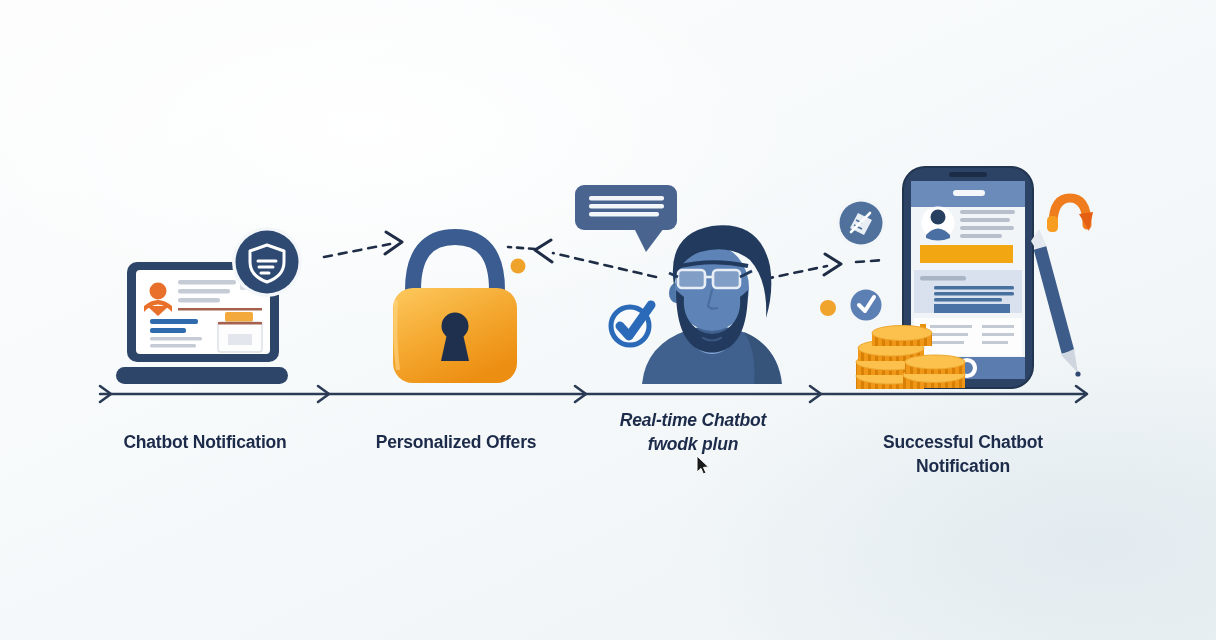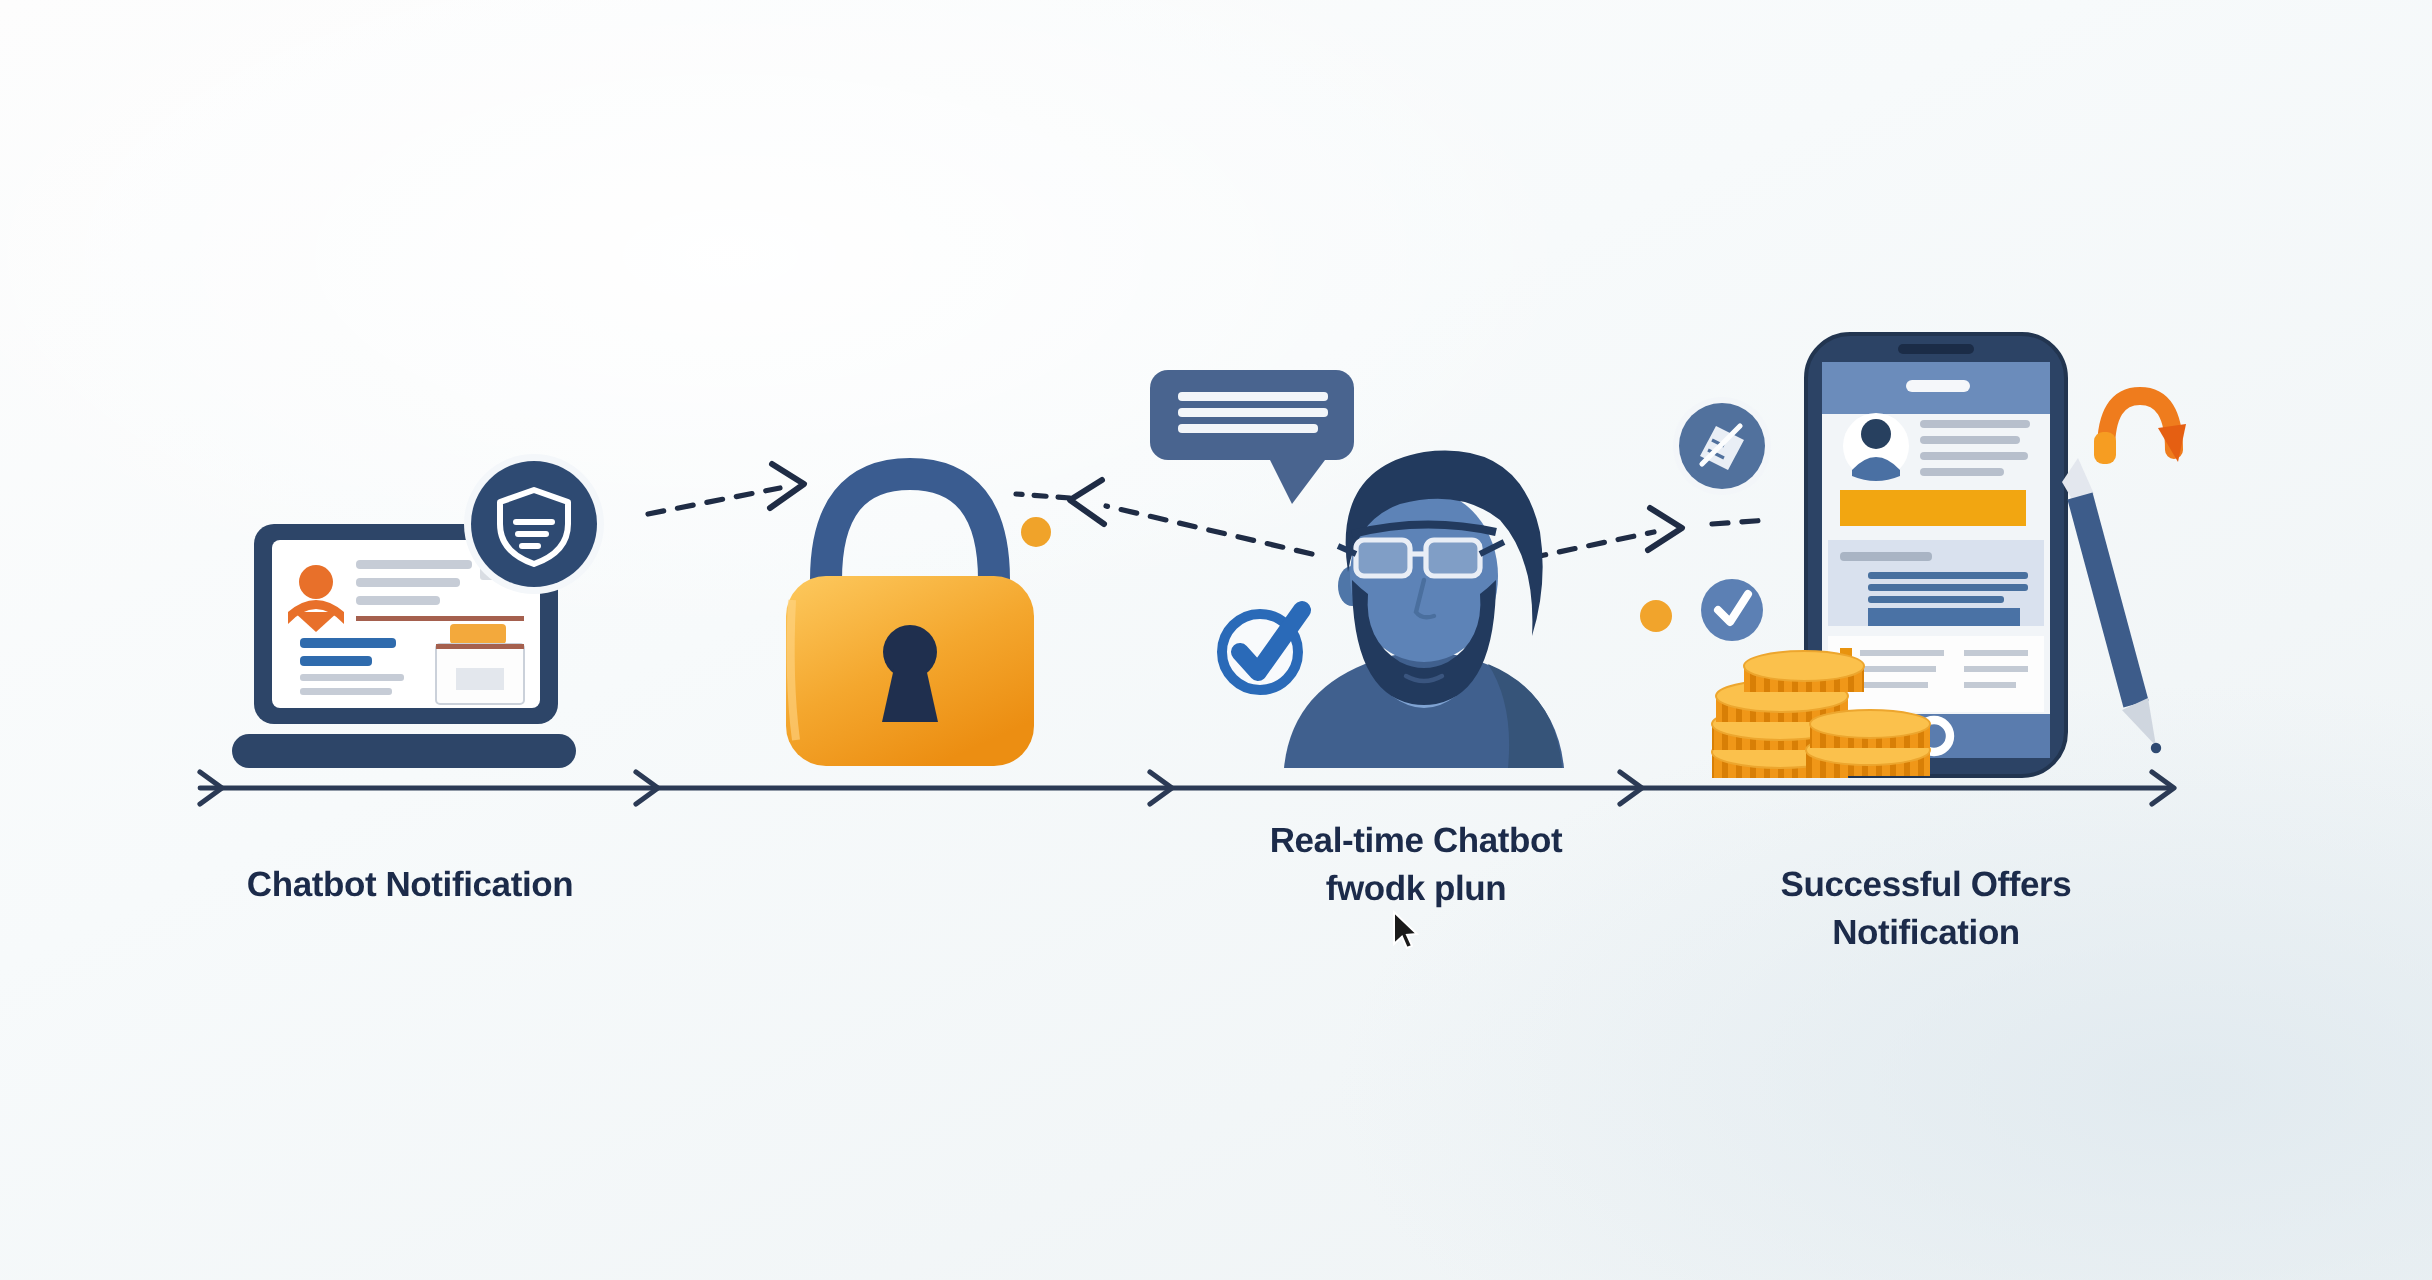--- a/index.html
+++ b/index.html
@@ -240,26 +240,29 @@
         <line x1="1040" y1="248" x2="1068" y2="352" stroke="#3d5c8a" stroke-width="13"></line>
         <path d="M1061,355 L1074,349 L1078,373 Z" fill="#cfd6df"></path>
         <circle cx="1078" cy="374" r="2.6" fill="#2f4a72"></circle>
       </g>
     </g>
   </svg>
 
   <div class="stage-label" style="left:95px;top:431px;width:220px;">
     <div>Chatbot Notification</div>
   </div>
-  <div class="stage-label" style="left:598px;top:409px;width:220px;">
+  <div class="stage-label" style="left:346px;top:431px;width:220px;">
+    <div>Personalized Offers</div>
+  </div>
+  <div class="stage-label" style="left:583px;top:409px;width:220px;font-style:italic;">
     <div>Real-time Chatbot</div>
     <div>fwodk plun</div>
   </div>
   <div class="stage-label" style="left:853px;top:431px;width:220px;">
-    <div>Successful Offers</div>
+    <div>Successful Chatbot</div>
     <div>Notification</div>
   </div>
 
   <svg class="cursor" style="left:696px;top:455px;" width="16" height="22" viewBox="0 0 16 22">
     <path d="M1,1 L1,17 L5,13.4 L7.4,19 L10,17.9 L7.5,12.4 L12.5,12 Z" fill="#1a1a1a" stroke="#ffffff" stroke-width="1"></path>
   </svg>
 
 </div>
 
 </body></html>

